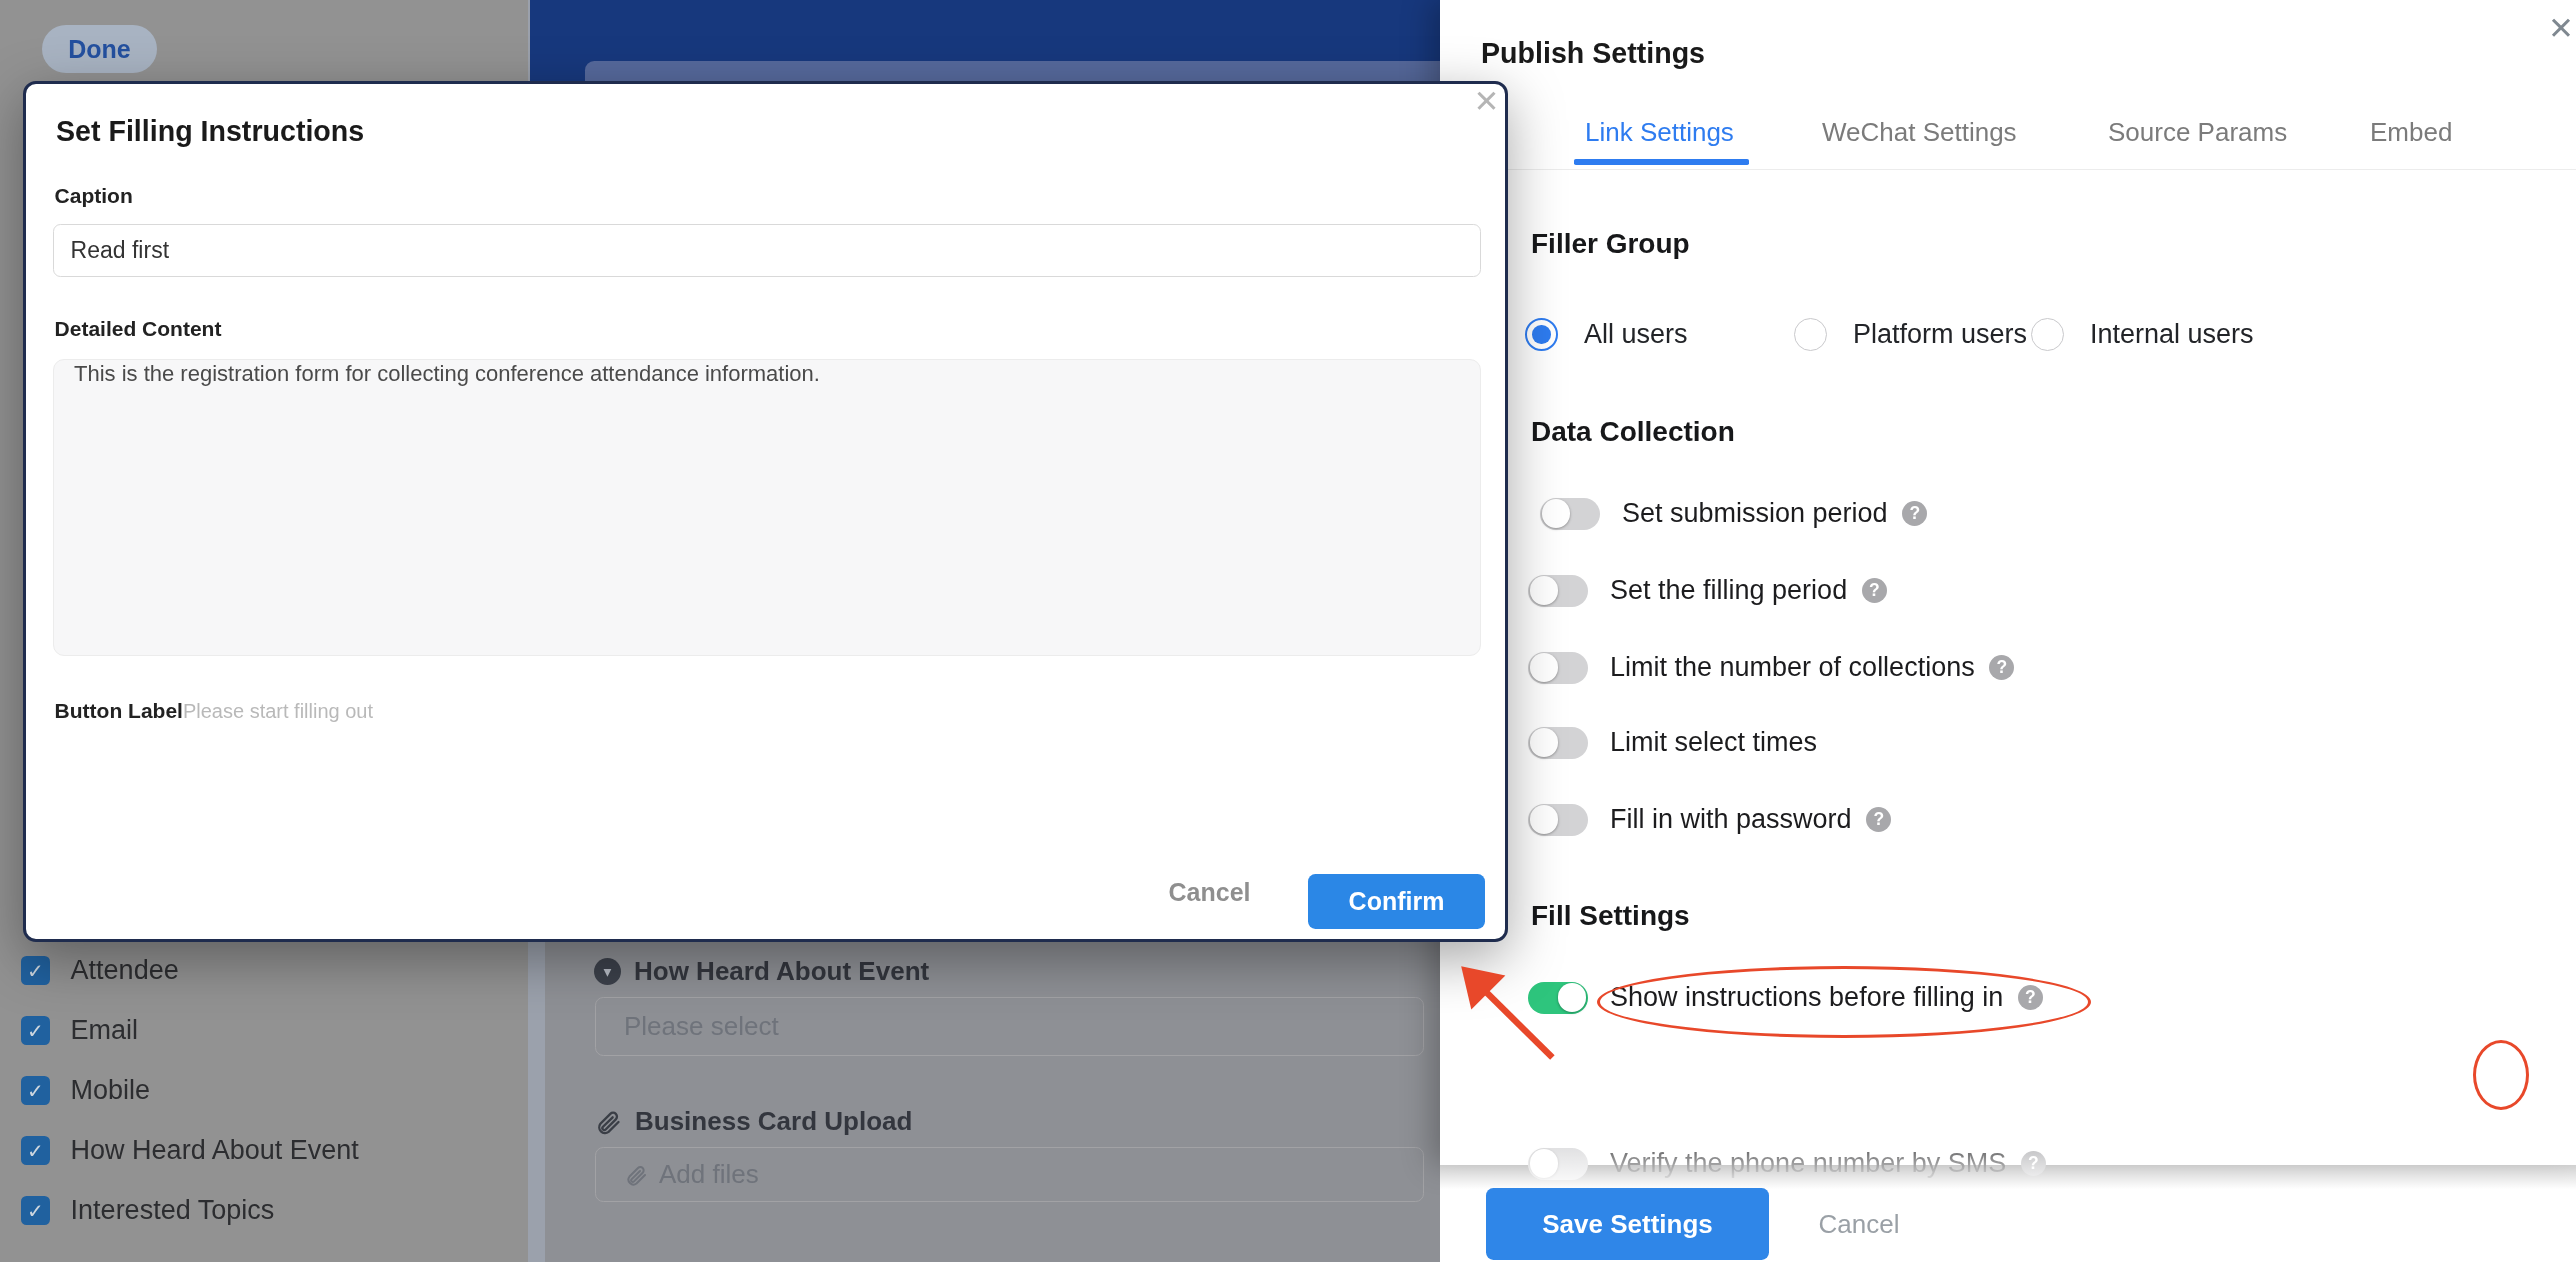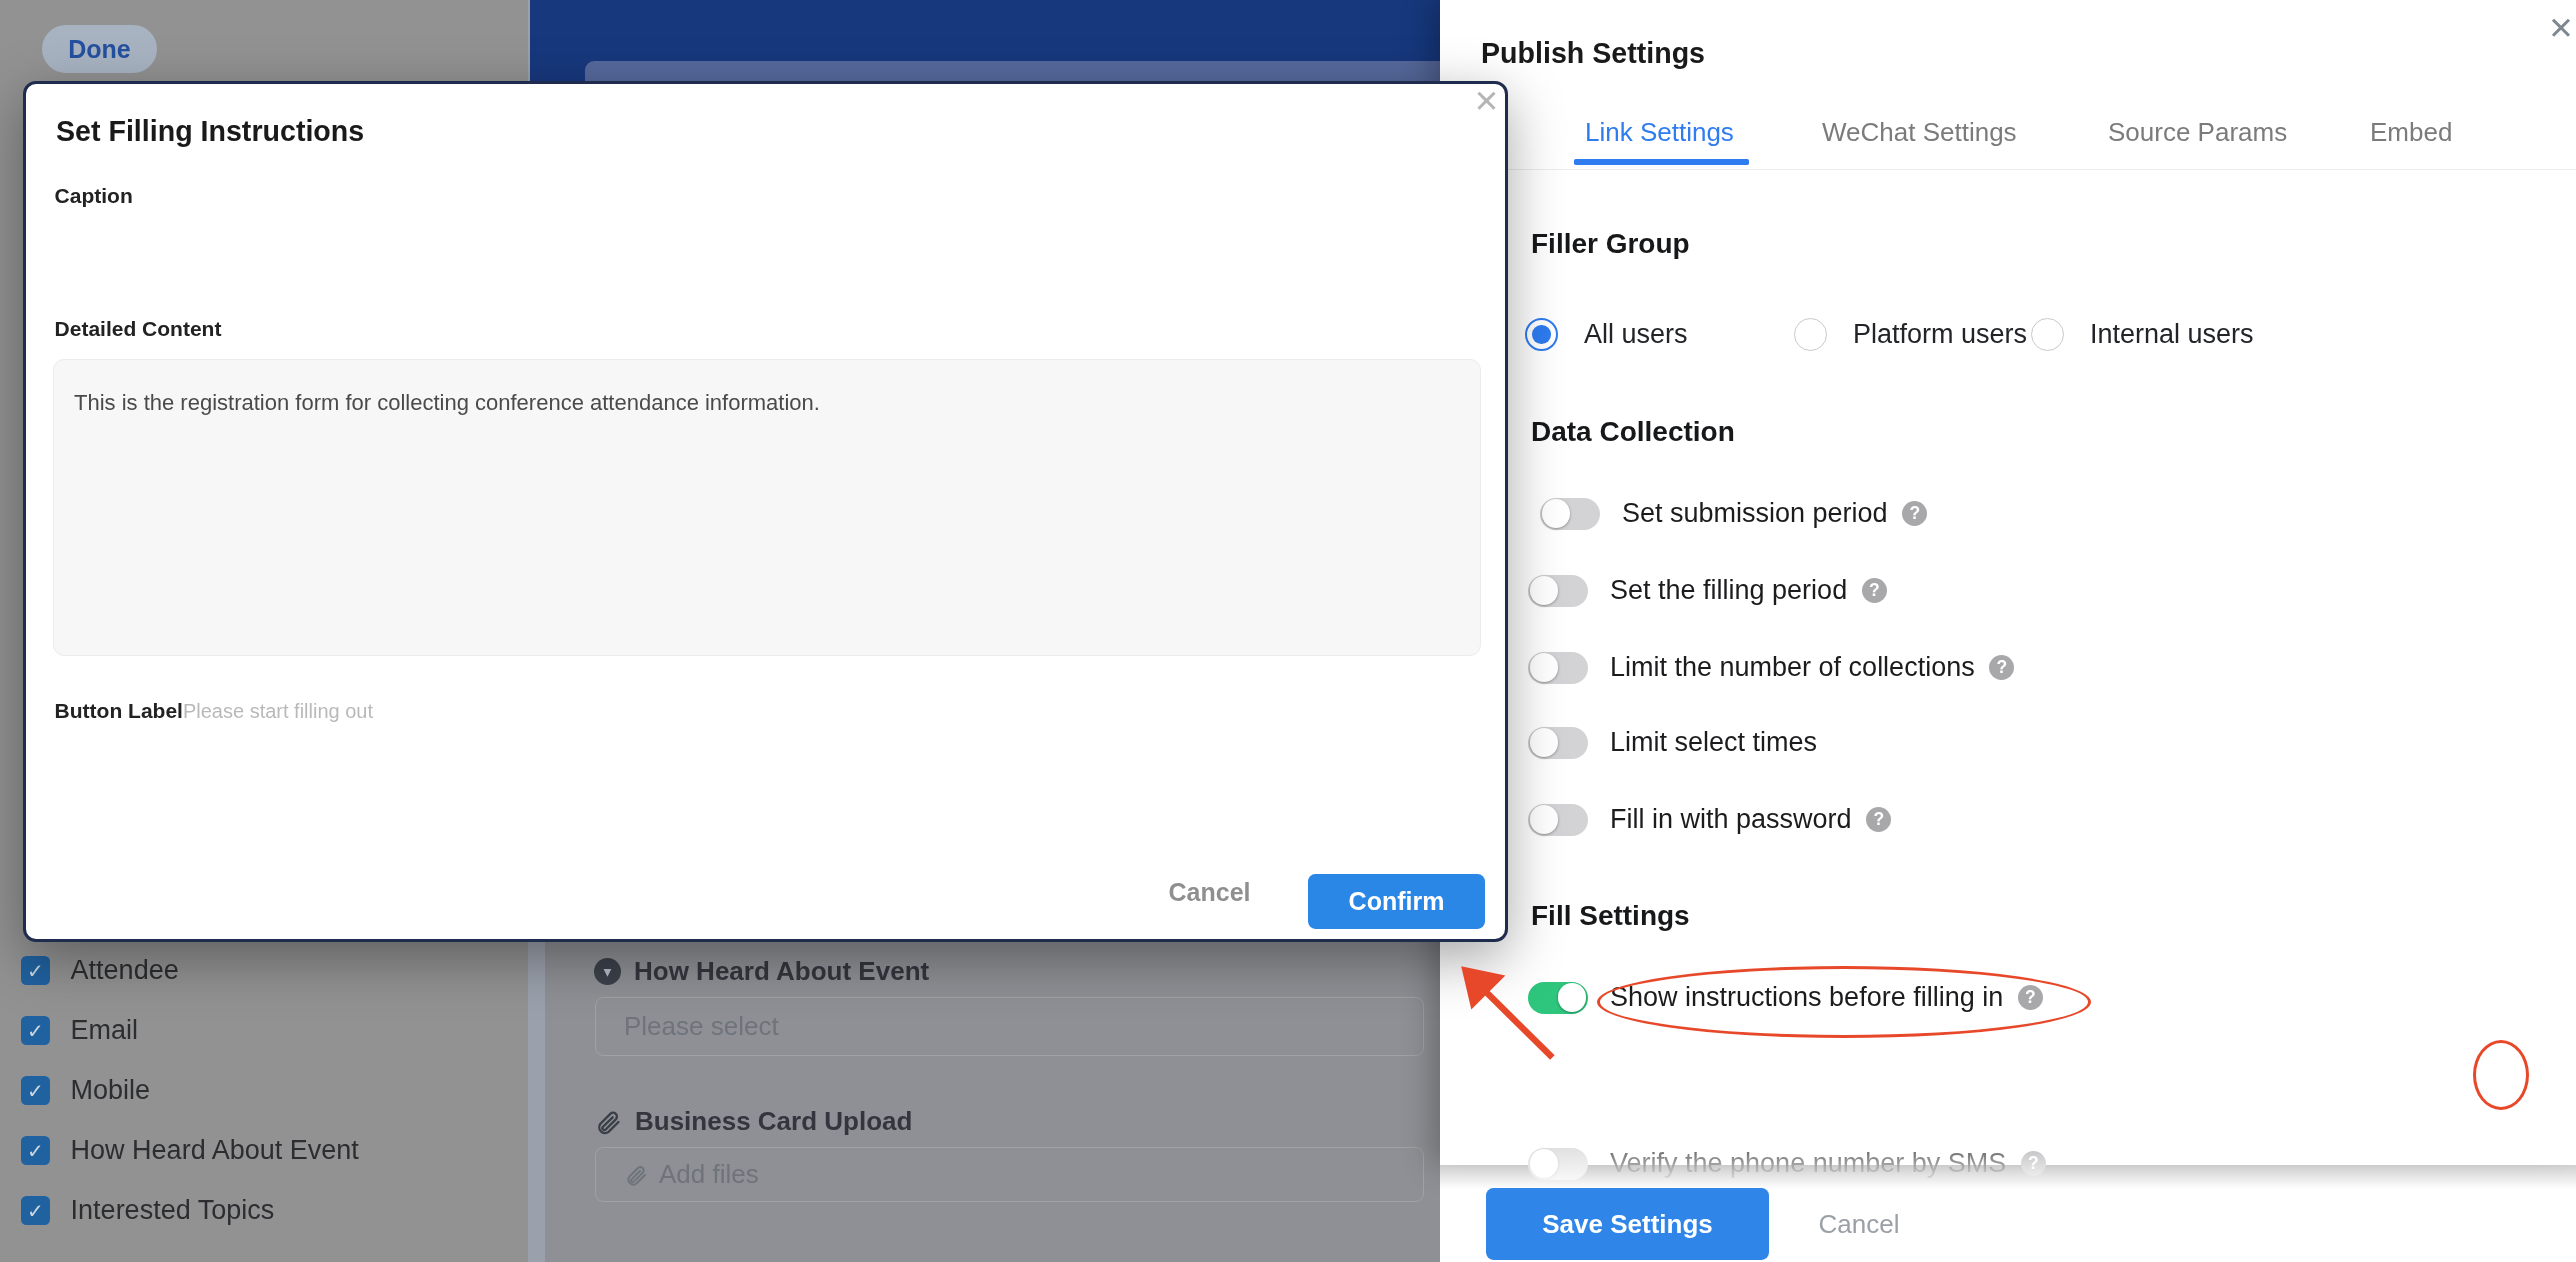--- a/index.html
+++ b/index.html
@@ -31,21 +31,21 @@
   #modal{left:23px;top:81px;width:1485px;height:861px;background:#fff;border:3.7px solid #1f2c4e;
          border-radius:13px;box-sizing:border-box;box-shadow:0 16.6px 55px rgba(0,0,0,.35);}
   #modal .title{left:30px;top:31px;font-size:28.6px;font-weight:bold;color:#1a1a1a;}
   #modal .xclose{right:5.5px;top:1.8px;font-size:31px;color:#b5b5b5;cursor:pointer;line-height:1;}
   .m-label{font-size:21px;font-weight:bold;color:#222;}
   .m-hint{font-size:20px;font-weight:normal;color:#b9b9b9;}
   .m-input{left:27px;width:1428px;height:53px;border:1.8px solid #d9d9d9;border-radius:7.4px;
            background:#fff;box-sizing:border-box;font-size:23px;color:#333;padding:0 16.6px;
            font-family:"Liberation Sans","DejaVu Sans",sans-serif;outline:none;}
   #m-textarea{left:27px;top:275px;width:1428px;height:297px;background:#f7f7f8;border:0.9px solid #ececec;
-              border-radius:11px;box-sizing:border-box;padding:30px 20px;font-size:22px;color:#4a4a4a;}
+              border-radius:11px;box-sizing:border-box;padding:1px 20px;font-size:22px;color:#4a4a4a;}
   #m-cancel{left:1133px;top:781px;width:101px;height:55px;display:flex;align-items:center;justify-content:center;
             color:#8f8f8f;font-size:25px;font-weight:bold;cursor:pointer;}
   #m-confirm{left:1282px;top:790px;width:177px;height:55px;background:#2b87e6;border-radius:7.4px;
              display:flex;align-items:center;justify-content:center;color:#fff;font-size:25px;font-weight:bold;cursor:pointer;}
 
   
   #panel{left:1440px;top:0;width:1136px;height:1165px;background:#fff;box-shadow:-9.2px 0 28px rgba(0,0,0,.25);}
   #panel .p-title{left:41px;top:37px;font-size:28.6px;font-weight:600;color:#1a1a1a;}
   #panel .p-close{left:1108px;top:13px;font-size:31px;color:#7f8890;line-height:1;cursor:pointer;}
   .tab{top:117px;font-size:26px;color:#7b7b7b;cursor:pointer;}
@@ -222,20 +222,21 @@
     <div class="abs" id="panel-footer"></div>
     <div class="abs" id="save-btn">Save Settings</div>
     <div class="abs" id="footer-cancel">Cancel</div>
   </div>
 
   <div class="abs" id="modal">
     <div class="abs title">Set Filling Instructions</div>
     <div class="abs xclose">✕</div>
 
     <div class="abs m-label" style="left:28.6px;top:100px;">Caption</div>
+    <input class="abs m-input" style="top: 140px;" value="Read first">
 
     <div class="abs m-label" style="left:28.6px;top:233px;">Detailed Content</div>
     <div class="abs" id="m-textarea">This is the registration form for collecting conference attendance information.</div>
 
     <div class="abs nowrap" style="left:28.6px;top:615px;">
       <span class="m-label">Button Label</span><span class="m-hint">Please start filling out</span>
     </div>
 
     <div class="abs" id="m-cancel">Cancel</div>
     <div class="abs" id="m-confirm">Confirm</div>

